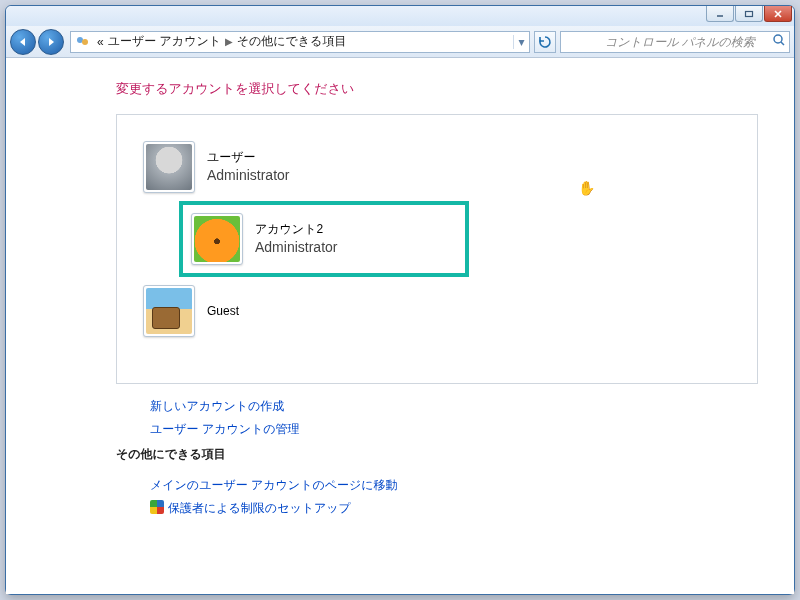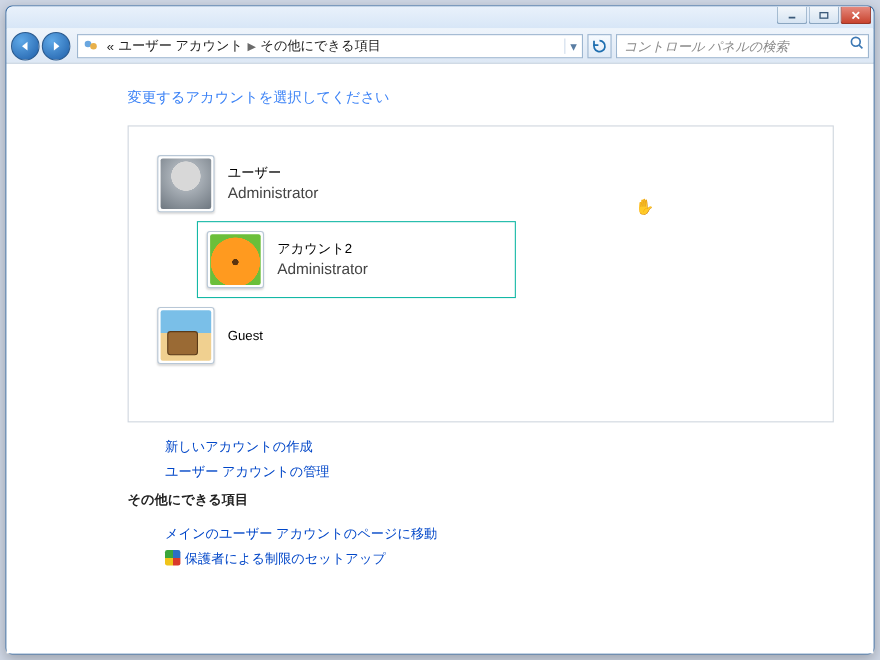--- a/index.html
+++ b/index.html
@@ -43,36 +43,36 @@
 .addr-bar {
   flex: 1; height: 22px; margin: 0 4px; border: 1px solid #9db6d0;
   background: #fff; display:flex; align-items:center; font-size:12px; color:#222;
 }
 .addr-icon { width:16px; height:16px; margin: 0 4px; }
 .addr-chev { margin:0 2px; color:#6a6a6a; font-size:10px; }
 .addr-seg { padding: 0 2px; white-space:nowrap; }
 .addr-dd { width:16px; text-align:center; color:#5a7da3; border-left:1px solid #cfdceb; }
 .refresh-btn { width:22px; height:22px; border:1px solid #9db6d0; background:linear-gradient(#f7fbff,#e2ecf7); display:flex;align-items:center;justify-content:center; }
 
-.search-box { width:230px; height:22px; margin-left:4px; border:1px solid #9db6d0; background:#fff; display:flex; align-items:center; }
+.search-box { width:230px; height:22px; margin-left:4px; border:1px solid #9db6d0; background:#fff; display:flex; align-items:center;padding-left:38px; }
 .search-input { flex:1; border:none; outline:none; font-size:12px; padding:0 6px; color:#333; }
 .search-input::placeholder { color:#8a8a8a; font-style:italic; }
 .search-icon { width:20px; color:#3c78b4; text-align:center; }
 
 .content { flex:1; background:#fff; padding: 22px 36px 18px 110px; color:#222; font-size:12px; overflow:auto; }
 
-.heading { color:#3b82f6; font-size:13px; margin-bottom:16px; }
+.heading { color:#be185d; font-size:13px; margin-bottom:16px; }
 
 .acct-panel { border:1px solid #cfd6de; padding: 18px 0 18px 18px; height:270px; }
 .acct-grid { display:flex; flex-wrap:wrap; }
 
 .acct-item {
   width: 290px; display:flex; align-items:center; padding:8px; cursor:pointer;
 }
-.acct-item.highlight { border:1px solid #14b8a6;margin-left:44px; }
+.acct-item.highlight { border:4px solid #14b8a6;margin-left:44px; }
 
 .acct-icon {
   width:52px; height:52px; border:1px solid #b8c7d6; border-radius:3px;
   background:#fff; padding:2px; margin-right:12px;
   display:flex; align-items:center; justify-content:center;
   box-shadow: 0 1px 2px rgba(0,0,0,0.15);
 }
 .acct-icon .inner { width:100%; height:100%; border-radius:2px; }
 .icon-user { background: radial-gradient(circle at 50% 35%, #d8d8d8 35%, #a8afb6 36%, #6e7780); }
 .icon-flower { background: radial-gradient(circle at 50% 55%, #5a3410 8%, #ff9a1f 9% 65%, #6bbf3a 66%); }

